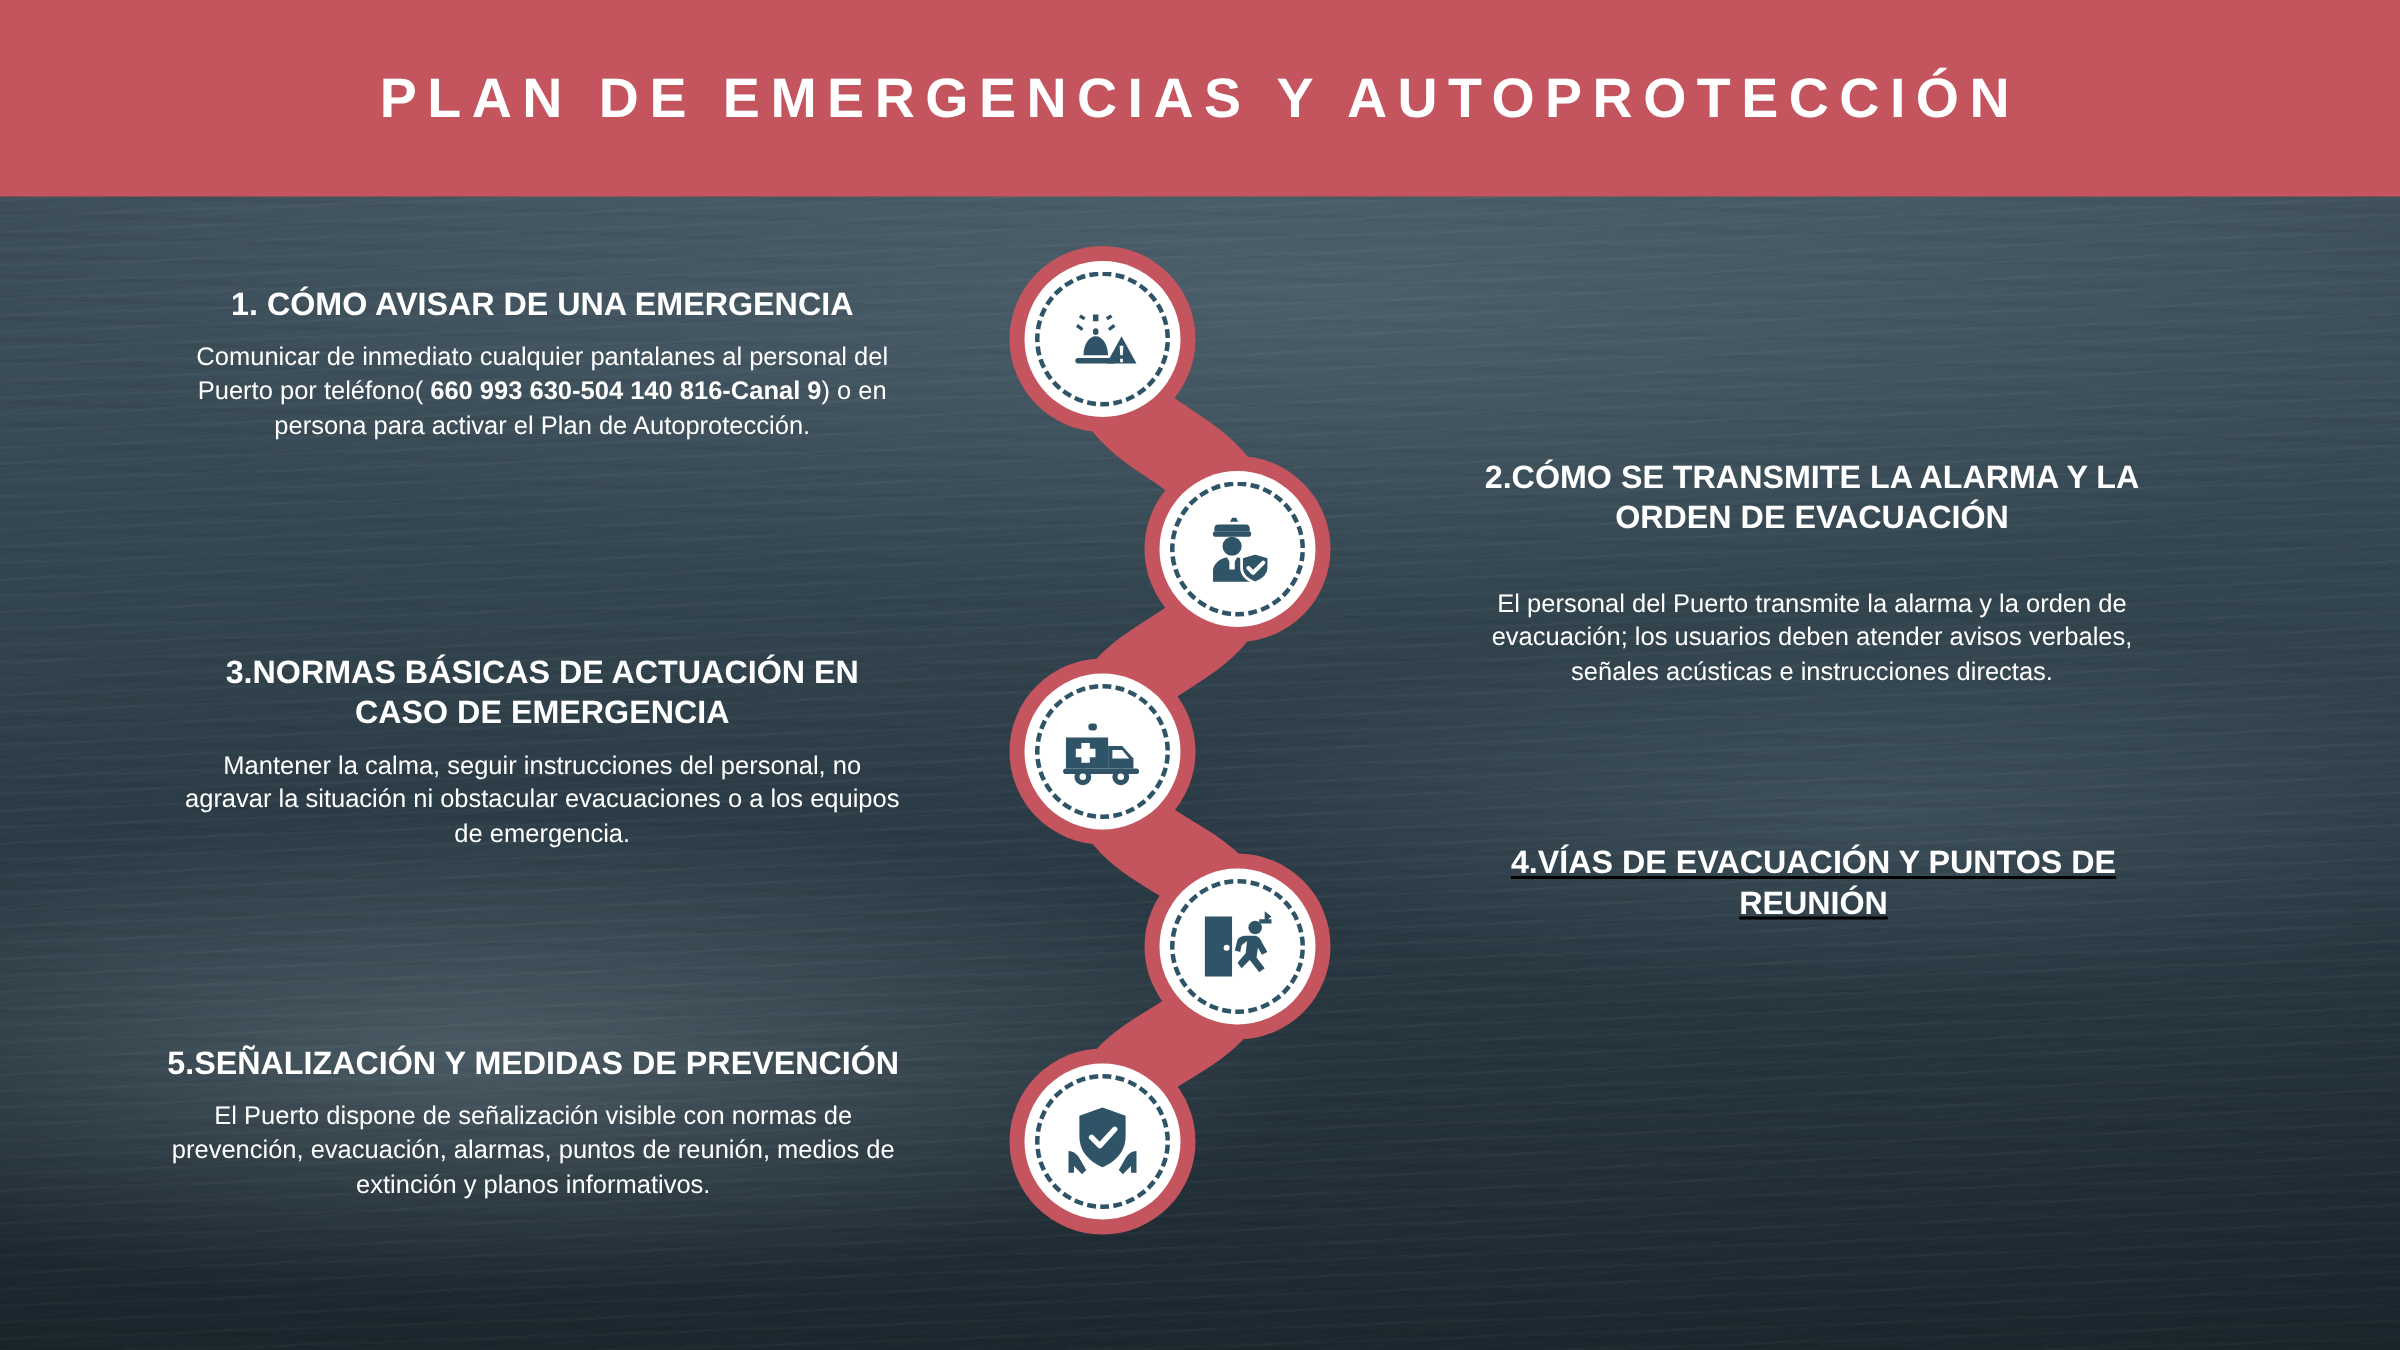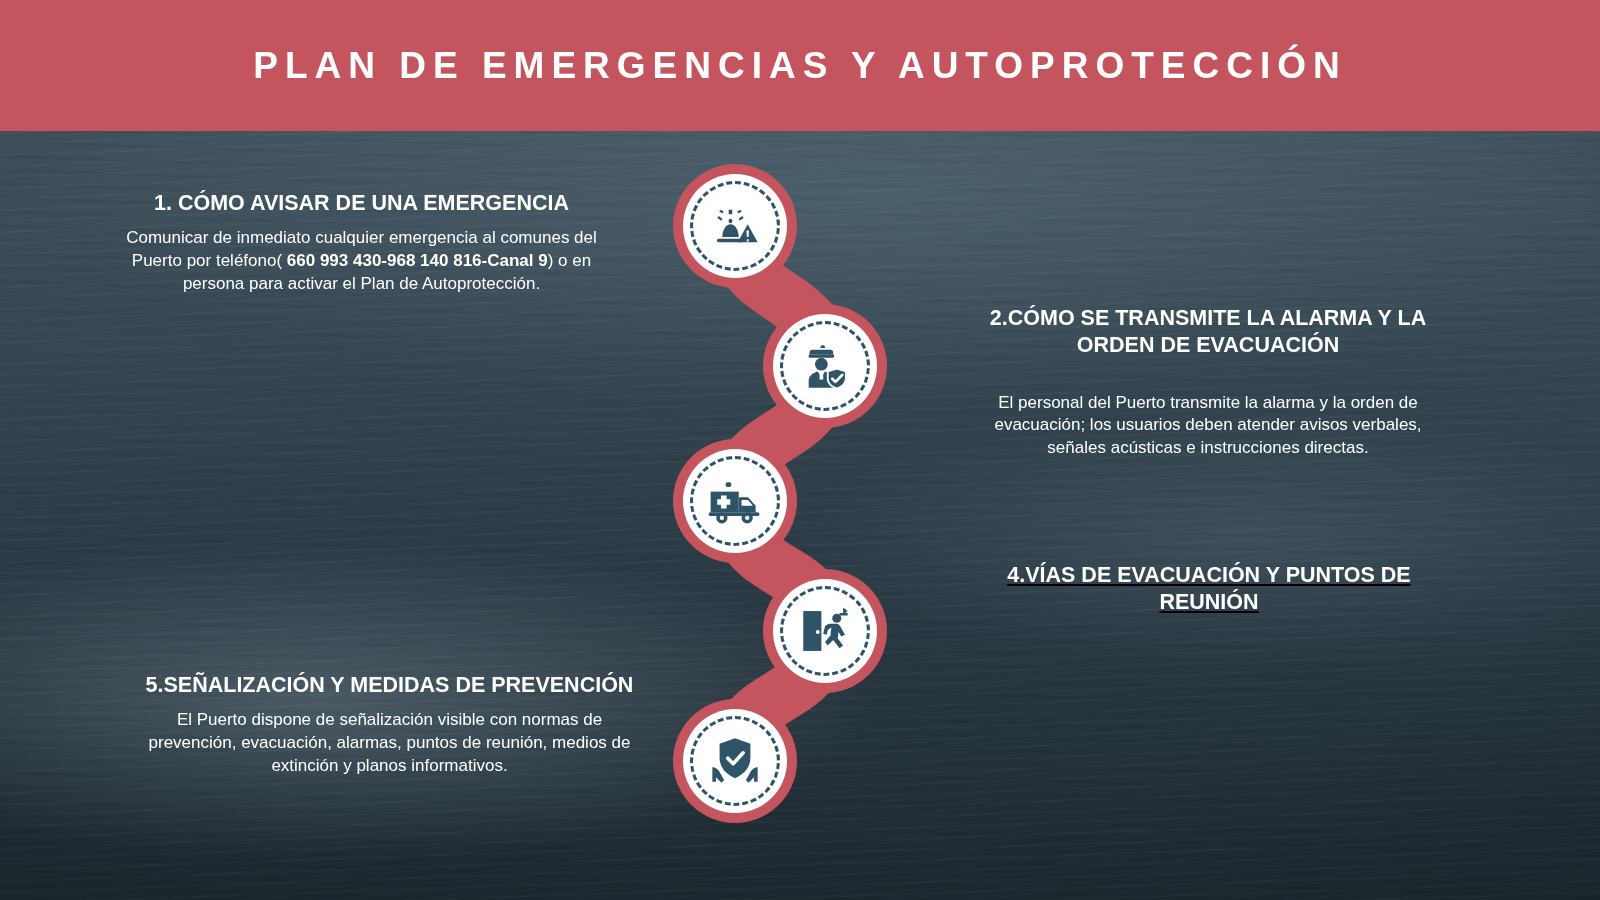--- a/index.html
+++ b/index.html
@@ -100,21 +100,21 @@
   .block p {
     margin: 0;
     color: #ffffff;
     font-size: 17px;
     line-height: 1.33;
   }
   .left { text-align: center; }
   .right { text-align: center; }
   .b1 { left: 120px; top: 190px; width: 483px; }
   .b3 { left: 120px; top: 435px; width: 483px; }
-  .b5 { left: 108px; top: 672px; width: 495px; margin-left: 34px; }
+  .b5 { left: 108px; top: 696px; width: 495px; }
   .b2 { left: 963px; top: 305px; width: 490px; }
   .b4 { left: 963px; top: 562px; width: 492px; text-decoration: underline; }
   .b2 p, .b4 p { margin-top: 32px; }
   .bold { font-weight: bold; }
 </style>
 </head>
 <body>
 
 <div class="page">
 
@@ -211,28 +211,32 @@
         <path d="M32 7l17 6v15c0 12-8 19-17 23-9-4-17-11-17-23V13z" fill="#2f5468"></path>
         <path d="M24 29l6 6 11-12" fill="none" stroke="#ffffff" stroke-width="4" stroke-linecap="round" stroke-linejoin="round"></path>
         <path d="M7 39c4 0 7 3 9 7l4 7-3 3-6-6v5H7z" fill="#2f5468"></path>
         <path d="M57 39c-4 0-7 3-9 7l-4 7 3 3 6-6v5h4z" fill="#2f5468"></path>
       </svg>
     </div>
   </div>
 
   <div class="block left b1">
     <h2>1. CÓMO AVISAR DE UNA EMERGENCIA</h2>
-    <p><span>Comunicar de inmediato cualquier emergencia al comunes del Puerto por teléfono( </span><span class="bold">660 993 430-968 140 816-Canal 9</span><span>) o en persona para activar el Plan de Autoprotección.</span></p>
+    <p><span>Comunicar de inmediato cualquier pantalanes al personal del Puerto por teléfono( </span><span class="bold">660 993 630-504 140 816-Canal 9</span><span>) o en persona para activar el Plan de Autoprotección.</span></p>
   </div>
 
   <div class="block right b2">
     <h2>2.CÓMO SE TRANSMITE LA ALARMA Y LA ORDEN DE EVACUACIÓN</h2>
     <p>El personal del Puerto transmite la alarma y la orden de evacuación; los usuarios deben atender avisos verbales, señales acústicas e instrucciones directas.</p>
   </div>
 
+  <div class="block left b3">
+    <h2>3.NORMAS BÁSICAS DE ACTUACIÓN EN CASO DE EMERGENCIA</h2>
+    <p>Mantener la calma, seguir instrucciones del personal, no agravar la situación ni obstacular evacuaciones o a los equipos de emergencia.</p>
+  </div>
 
   <div class="block right b4">
     <h2>4.VÍAS DE EVACUACIÓN Y PUNTOS DE REUNIÓN</h2>
   </div>
 
   <div class="block left b5">
     <h2>5.SEÑALIZACIÓN Y MEDIDAS DE PREVENCIÓN</h2>
     <p>El Puerto dispone de señalización visible con normas de prevención, evacuación, alarmas, puntos de reunión, medios de extinción y planos informativos.</p>
   </div>
 

